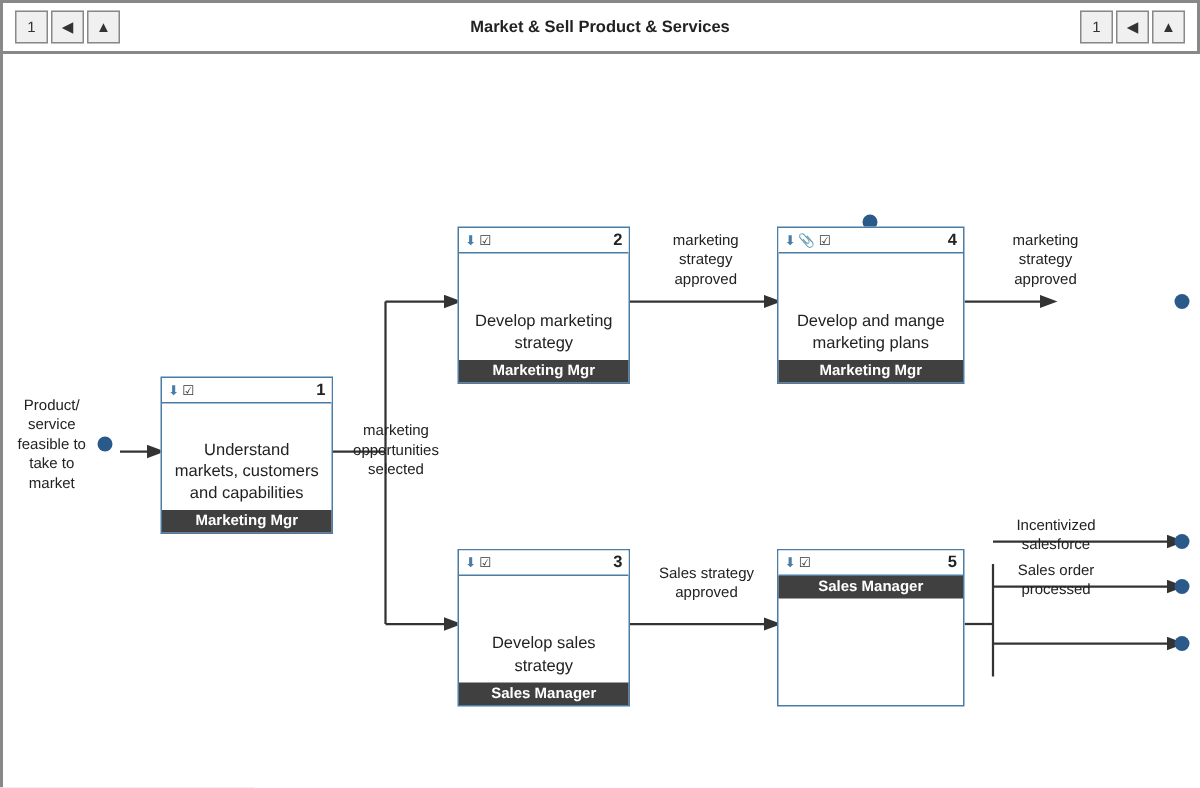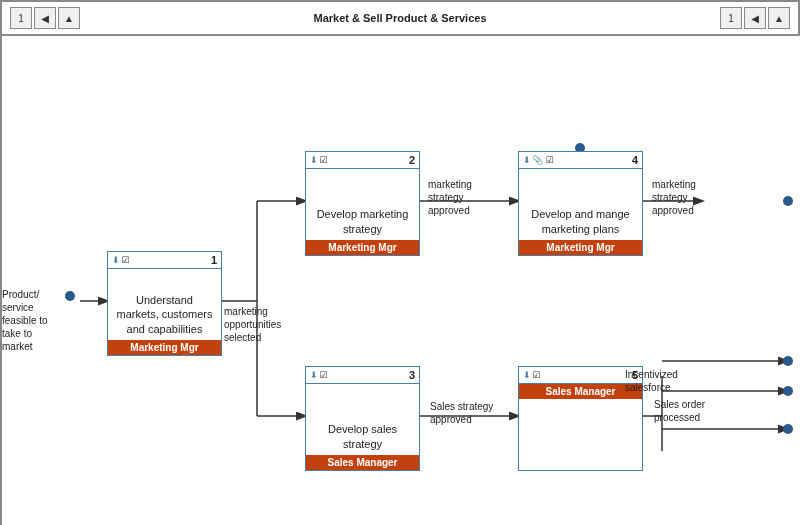--- a/index.html
+++ b/index.html
@@ -92,35 +92,34 @@
       display: flex;
       align-items: flex-end;
       justify-content: center;
       text-align: center;
       padding: 4px 6px;
       font-size: 11px;
       color: #222;
       line-height: 1.3;
     }
     .process-footer {
-      background: #c2410c;
+      background: #404040;
       color: #fff;
       text-align: center;
       padding: 2px 4px;
       font-size: 10px;
       font-weight: bold;
     }
     
     .label-text {
       position: absolute;
       font-size: 10px;
       color: #222;
-      text-align: left;
+      text-align: center;
       line-height: 1.3;
-      margin-top: 24px;
     }
     
     svg.connectors {
       position: absolute;
       top: 0;
       left: 0;
       width: 800px;
       height: 491px;
       pointer-events: none;
     }
@@ -269,21 +268,21 @@
       <div class="process-box-header">
         <div class="process-box-icons">
           <span style="font-size:9px; color:#4a7ca8;">⬇</span>
           <span style="font-size:9px;">☑</span>
         </div>
         <span class="process-number">5</span>
       </div>
       <div class="process-footer">Sales Manager</div>
     </div>
 
-    <div class="label-text" style="left:623px; top:308px; width:100px;">
+    <div class="label-text" style="left:652px; top:308px; width:100px;">
       Incentivized<br>salesforce
     </div>
     <div class="label-text" style="left:652px; top:338px; width:100px;">
       Sales order<br>processed
     </div>
 
     <div class="dot-circle" style="left:786px; top:165px; transform:translate(-50%,-50%)"></div>
     <div class="dot-circle" style="left:786px; top:325px; transform:translate(-50%,-50%)"></div>
     <div class="dot-circle" style="left:786px; top:355px; transform:translate(-50%,-50%)"></div>
     <div class="dot-circle" style="left:786px; top:393px; transform:translate(-50%,-50%)"></div>

